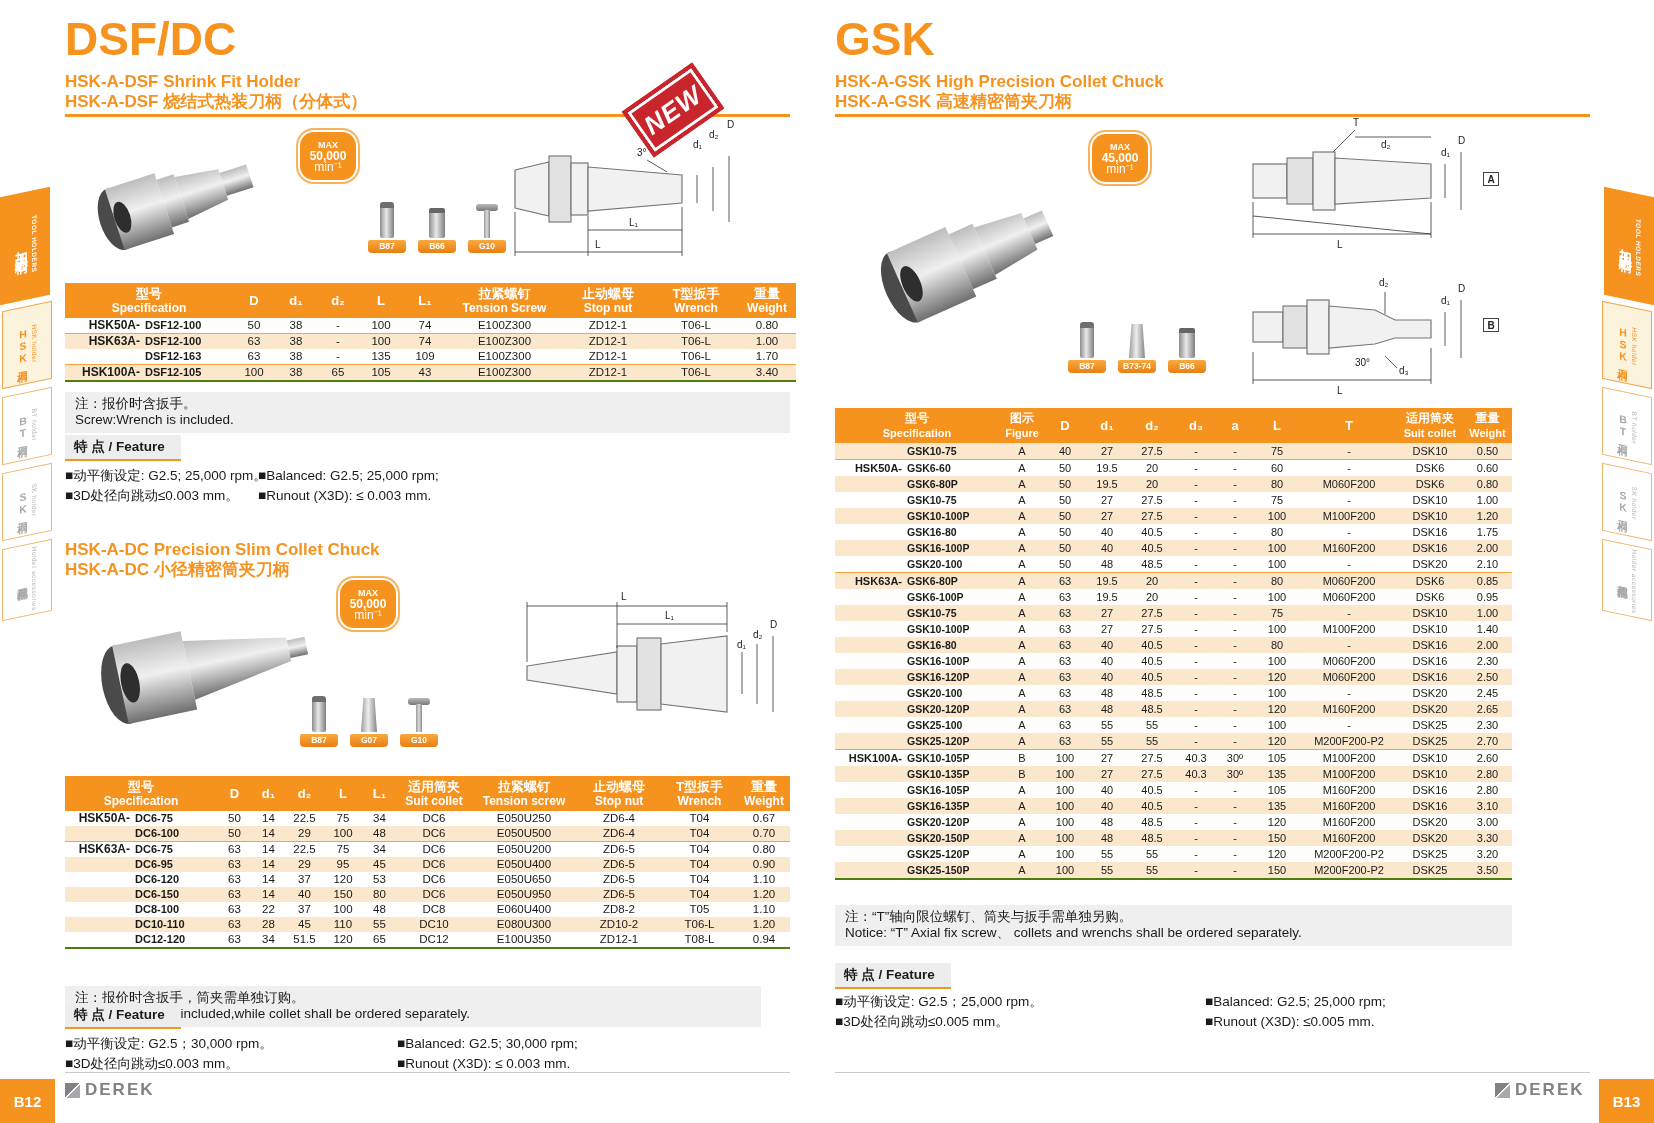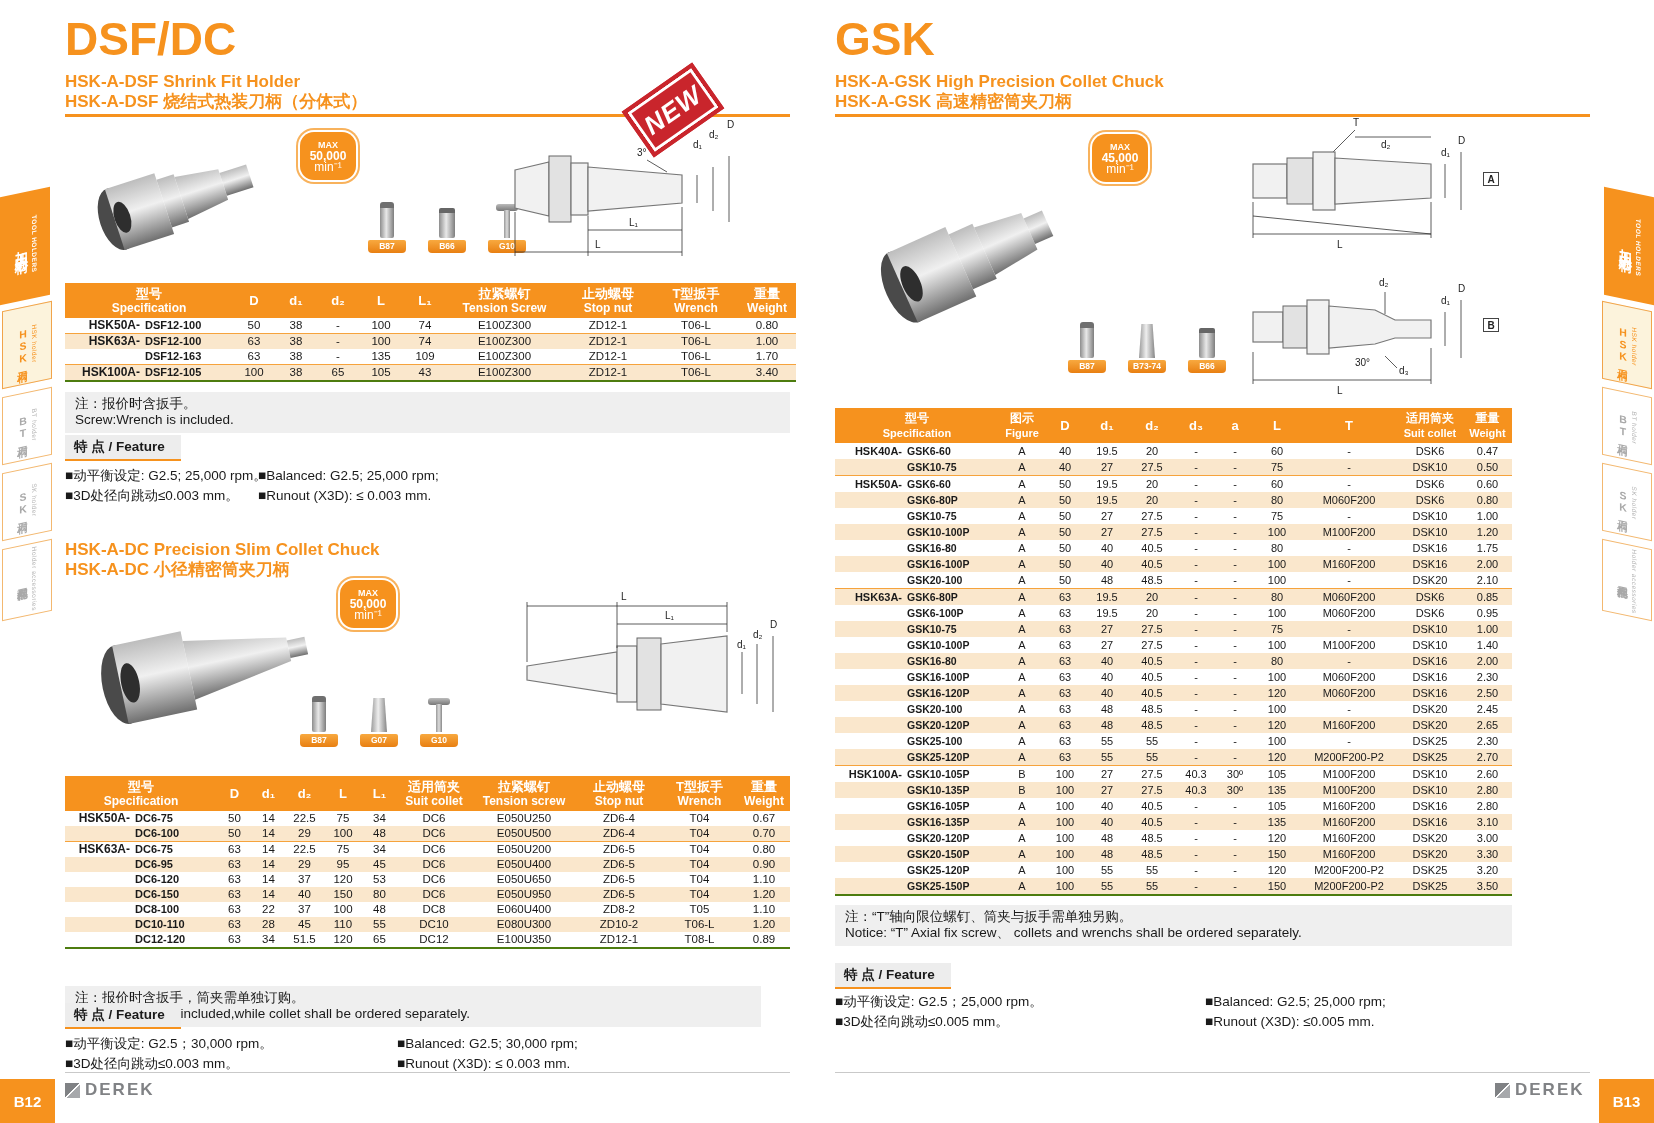--- a/index.html
+++ b/index.html
@@ -22,21 +22,21 @@
   .stamp span { color:#fff; font-weight:bold; font-style:italic; font-size:26px; letter-spacing:1px; }
 
   
   .maxb { width:56px; height:48px; background:#F6921E; border-radius:14px; color:#fff; text-align:center;
           display:flex; flex-direction:column; justify-content:center; box-shadow:0 0 0 2px #fff, 0 0 0 4px #F8B25C; }
   .maxb .t { font-size:9px; font-weight:bold; line-height:10px; }
   .maxb .v { font-size:12px; font-weight:bold; line-height:13px; }
   .maxb .u { font-size:12px; line-height:9px; }
 
   
-  .chips { display:flex; gap:22px; }
+  .chips { display:flex; gap:12px; }
   .chip { width:38px; text-align:center; }
   .chip .art { height:40px; display:flex; align-items:flex-end; justify-content:center; }
   .t-screw { width:14px; height:36px; background:linear-gradient(90deg,#8d8d8d,#e8e8e8 45%,#7e7e7e); border-radius:3px 3px 2px 2px; border-top:6px solid #6f6f6f; }
   .t-collet { width:16px; height:34px; background:linear-gradient(90deg,#9a9a9a,#eee 45%,#858585); clip-path:polygon(15% 0,85% 0,100% 100%,0 100%); }
   .t-wrench { width:22px; height:34px; position:relative; }
   .t-wrench:before { content:""; position:absolute; left:0; top:0; width:22px; height:7px; background:linear-gradient(#bbb,#777); border-radius:3px; }
   .t-wrench:after { content:""; position:absolute; left:8px; top:6px; width:6px; height:28px; background:linear-gradient(90deg,#999,#ddd,#888); }
   .t-nut { width:16px; height:30px; background:linear-gradient(90deg,#8d8d8d,#e8e8e8 45%,#7e7e7e); border-radius:2px; border-top:5px solid #666; }
   .chip .tag { margin-top:2px; background:linear-gradient(#F8A93F,#E87F12); color:#fff; font-size:8.5px; font-weight:bold;
                border-radius:2px 2px 4px 4px; padding:1px 0 2px; }
@@ -593,21 +593,21 @@
           <th class="mdl">DC12-120</th>
           <td>63</td>
           <td>34</td>
           <td>51.5</td>
           <td>120</td>
           <td>65</td>
           <td>DC12</td>
           <td>E100U350</td>
           <td>ZD12-1</td>
           <td>T08-L</td>
-          <td>0.89</td>
+          <td>0.94</td>
         </tr>
       </tbody>
     </table>
 
   <div class="abs note" style="left:65px; top:986px; width:696px;">
     <div class="cn">注：报价时含扳手，筒夹需单独订购。</div>
     <div class="en">Notice:Wrench is included,while collet shall be ordered separately.</div>
   </div>
 
   <div class="abs" style="left:65px; top:1003px;">
@@ -745,34 +745,20 @@
             <div class="hcn">适用筒夹</div>
             <div class="hen">Suit collet</div>
           </th>
           <th>
             <div class="hcn">重量</div>
             <div class="hen">Weight</div>
           </th>
         </tr>
       </thead>
       <tbody>
-        <tr>
-          <th class="grp">HSK40A-</th>
-          <th class="mdl">GSK6-60</th>
-          <td>A</td>
-          <td>40</td>
-          <td>19.5</td>
-          <td>20</td>
-          <td>-</td>
-          <td>-</td>
-          <td>60</td>
-          <td>-</td>
-          <td>DSK6</td>
-          <td>0.47</td>
-        </tr>
         <tr class="alt">
           <th class="grp"></th>
           <th class="mdl">GSK10-75</th>
           <td>A</td>
           <td>40</td>
           <td>27</td>
           <td>27.5</td>
           <td>-</td>
           <td>-</td>
           <td>75</td>

